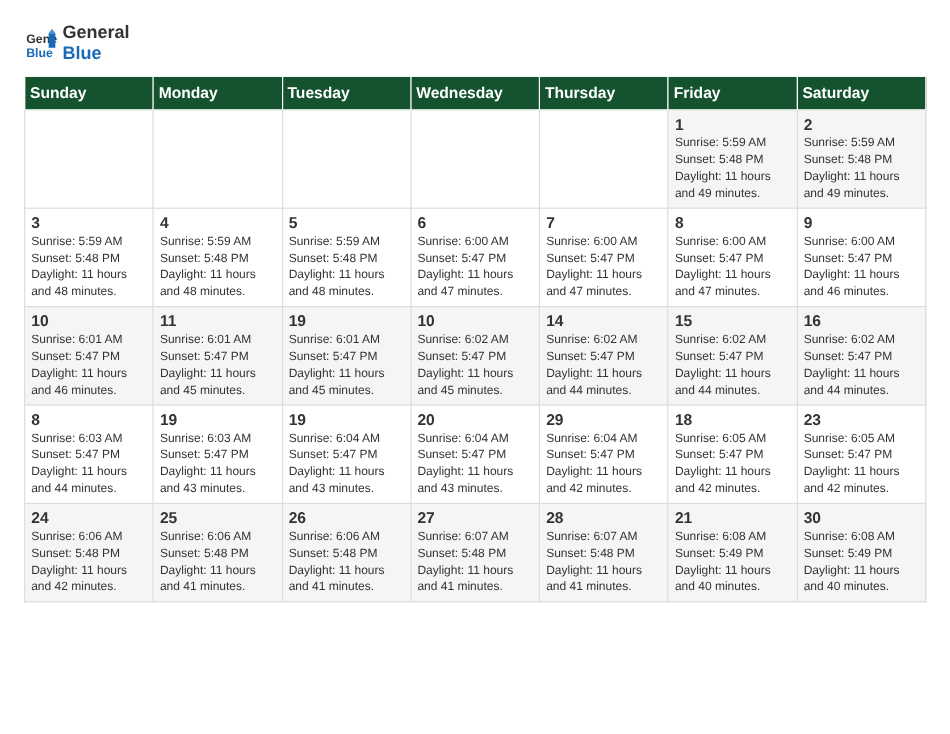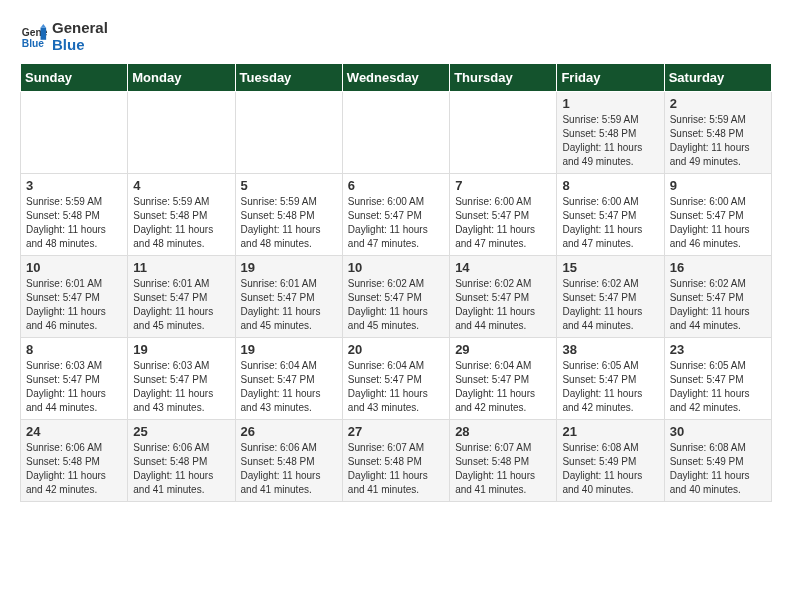--- a/index.html
+++ b/index.html
@@ -265,21 +265,21 @@
 and 43 minutes.</div>
         </td>
         <td>
           <span class="day-num">29</span>
           <div class="day-info" style="white-space: pre-line;">Sunrise: 6:04 AM
 Sunset: 5:47 PM
 Daylight: 11 hours
 and 42 minutes.</div>
         </td>
         <td>
-          <span class="day-num">38</span>
+          <span class="day-num">18</span>
           <div class="day-info" style="white-space: pre-line;">Sunrise: 6:05 AM
 Sunset: 5:47 PM
 Daylight: 11 hours
 and 42 minutes.</div>
         </td>
         <td>
           <span class="day-num">23</span>
           <div class="day-info" style="white-space: pre-line;">Sunrise: 6:05 AM
 Sunset: 5:47 PM
 Daylight: 11 hours

